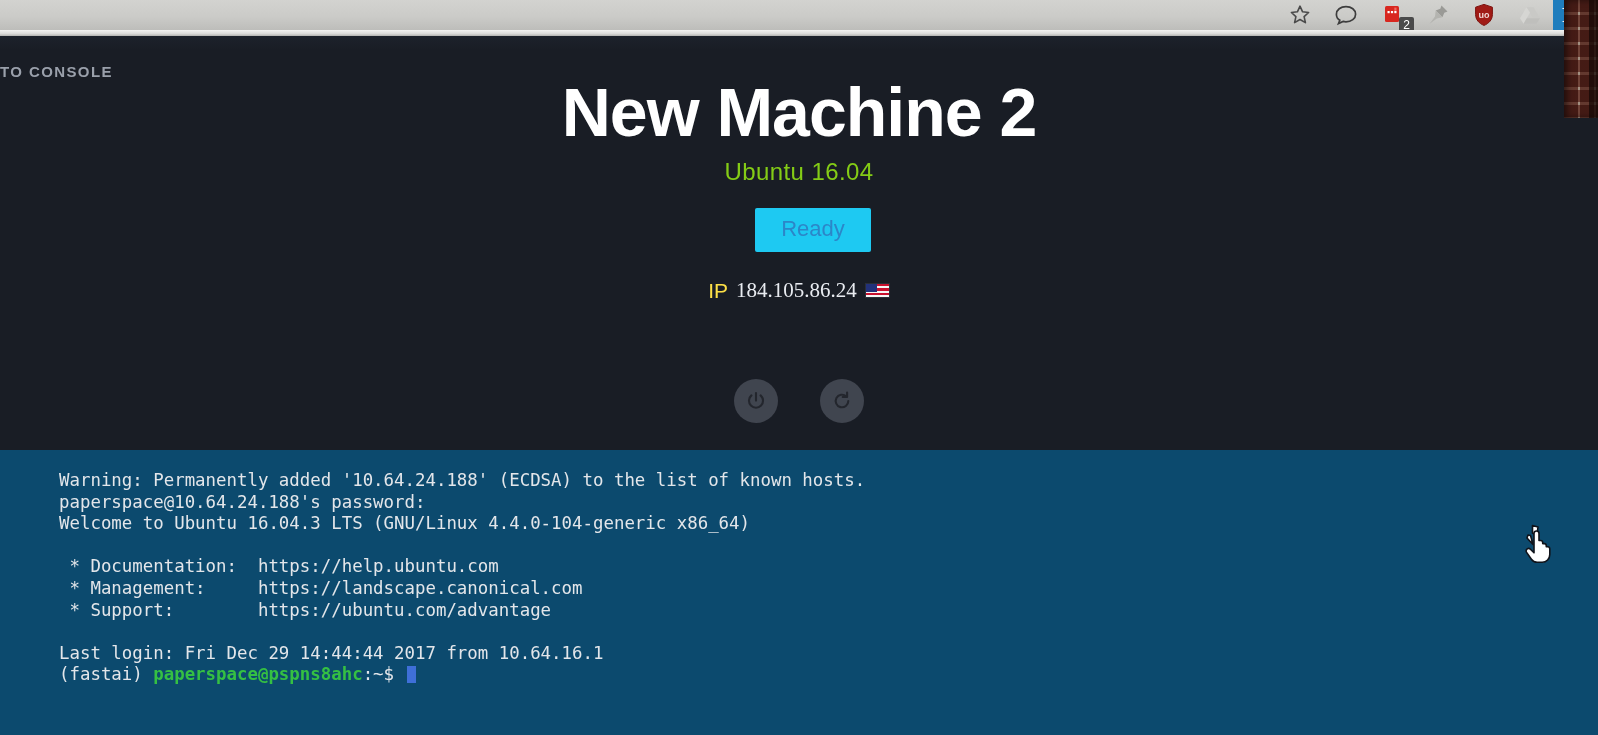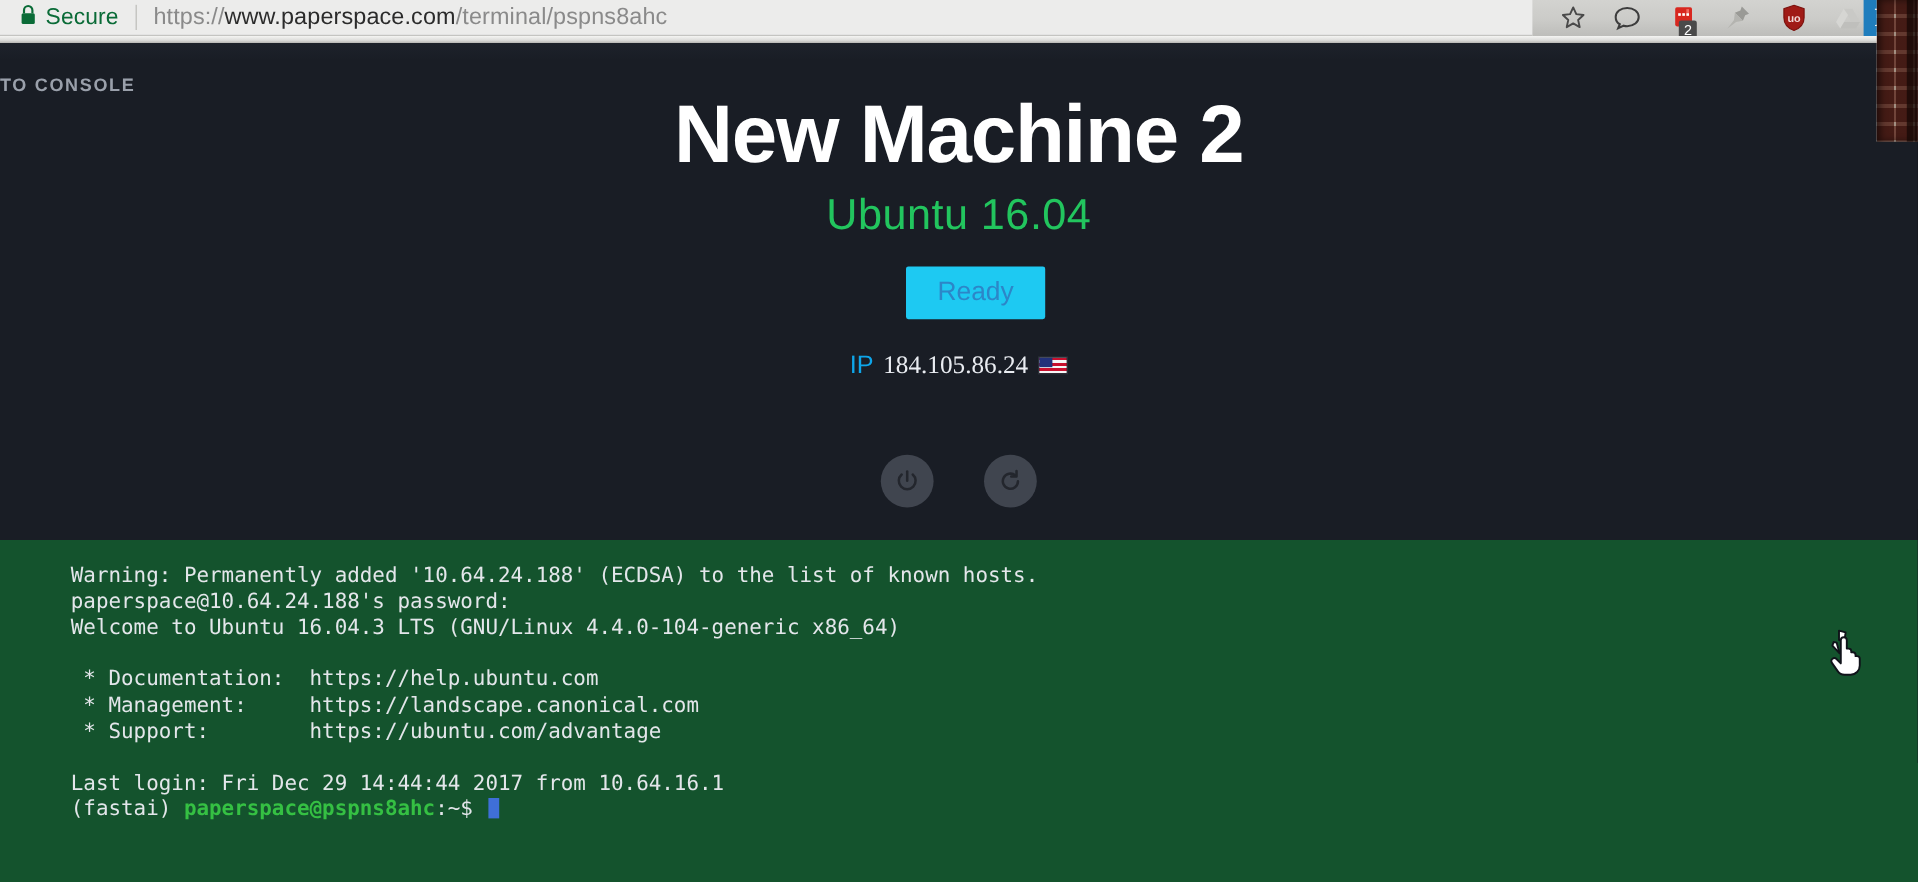--- a/index.html
+++ b/index.html
@@ -47,21 +47,21 @@
     white-space: nowrap; font-family: "Liberation Sans", sans-serif;
   }
   #url-text .url-dim { color: #8a8a8a; }
 
   #toolbar-actions {
     position: absolute; left: 1277px; top: 0;
     height: 30px; display: flex; align-items: center;
   }
   .tool-btn {
     width: 46px; height: 30px;
-    display: flex; align-items: center; justify-content: flex-end;
+    display: flex; align-items: center; justify-content: center;
     position: relative;
   }
   .badge-count {
     position: absolute; right: 1px; bottom: -4px;
     background: #4a4a4a; color: #fff;
     font-size: 12px; line-height: 1;
     padding: 2px 4px 3px; border-radius: 2px;
     font-family: "Liberation Sans", sans-serif;
   }
   #r-icon-box {
@@ -117,39 +117,39 @@
   }
   #machine-title {
     margin-top: 40px;
     color: #ffffff;
     font-size: 68px; font-weight: bold;
     letter-spacing: -1px; line-height: 1.06;
     font-family: "Liberation Sans", sans-serif;
   }
   #machine-os {
     margin-top: 10px;
-    color: #22c55e; font-size: 36px; font-weight: 300;
+    color: #84cc16; font-size: 24px; font-weight: 300;
     letter-spacing: .4px;
     font-family: "Liberation Sans", sans-serif;
   }
   #status-badge {
     display: inline-block; margin-top: 22px;
     background: #1ec9f2; color: #2c86c8;
     font-size: 22px; padding: 8px 26px 10px;
     border: none; border-radius: 2px;
     font-family: "Liberation Sans", sans-serif;
     cursor: pointer;
     margin-left: 28px;
   }
   #ip-row {
     margin-top: 26px;
     display: flex; align-items: center; justify-content: center; gap: 8px;
     font-size: 21px;
   }
-  #ip-label { color: #0ea5e9; font-family: "Liberation Sans", sans-serif; }
+  #ip-label { color: #fde047; font-family: "Liberation Sans", sans-serif; }
   #ip-value { color: #e9ecf1; font-family: Liberation Serif, serif; }
   #flag-icon {
     width: 25px; height: 15px; position: relative; display: inline-block;
     border: 1px solid #2a2f38; overflow: hidden; vertical-align: middle;
   }
   #flag-icon .stripes {
     position: absolute; inset: 0;
     background: repeating-linear-gradient(to bottom,
       #c8102e 0, #c8102e 2.2px, #f6f6f6 2.2px, #f6f6f6 4.4px);
   }
@@ -167,21 +167,21 @@
     background: #40454f;
     display: flex; align-items: center; justify-content: center;
     border: none; cursor: pointer;
   }
   .ctrl-btn svg { display: block; }
 
   
   #terminal {
     position: absolute; left: 0; top: 414px;
     width: 1598px; height: 285px;
-    background: #14532d;
+    background: #0c4a6e;
     padding: 20px 0 0 59px;
     overflow: hidden;
   }
   #terminal-lines {
     font-family: "DejaVu Sans Mono", "Liberation Mono", monospace;
     font-size: 17.4px;
     line-height: 21.6px;
     color: #e3e6ea;
     white-space: pre;
   }
@@ -196,33 +196,20 @@
   #hand-cursor {
     position: absolute; left: 1519px; top: 484px;
     width: 40px; height: 46px; z-index: 40; pointer-events: none;
   }
 </style>
 </head>
 <body>
 
 <div id="browser-chrome">
 
-  <div id="omnibox">
-    <div id="secure-chip">
-      <span class="lock-icon">
-        <svg width="15" height="18" viewBox="0 0 15 18">
-          <path d="M4 8V5.5a3.5 3.5 0 0 1 7 0V8" fill="none" stroke="#0a6b37" stroke-width="1.8"></path>
-          <rect x="2" y="8" width="11" height="9" rx="1.3" fill="#0a6b37"></rect>
-        </svg>
-      </span>
-      <span id="secure-label">Secure</span>
-    </div>
-    <div id="omnibox-divider"></div>
-    <span id="url-text"><span class="url-dim">https://</span><span>www.paperspace.com</span><span class="url-dim">/terminal/pspns8ahc</span></span>
-  </div>
 
   <div id="toolbar-actions">
 
     <div class="tool-btn">
       <svg width="24" height="24" viewBox="0 0 24 24">
         <path d="M12 3.2l2.6 5.6 6 .7-4.5 4.1 1.3 6-5.4-3.1-5.4 3.1 1.3-6L3.4 9.5l6-.7z" fill="none" stroke="#4a4a4a" stroke-width="1.6" stroke-linejoin="round"></path>
       </svg>
     </div>
 
     <div class="tool-btn">

